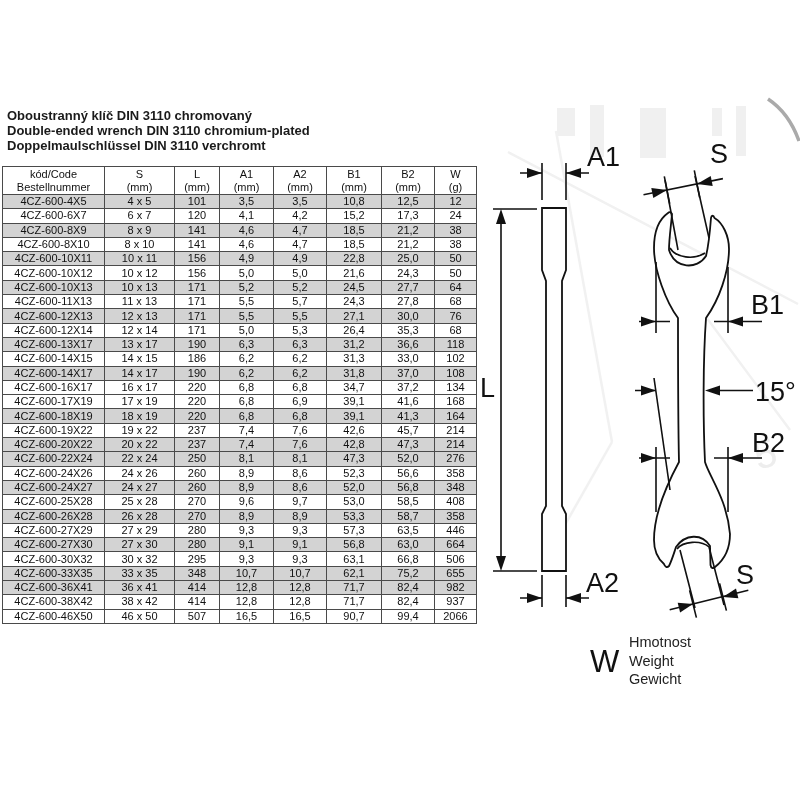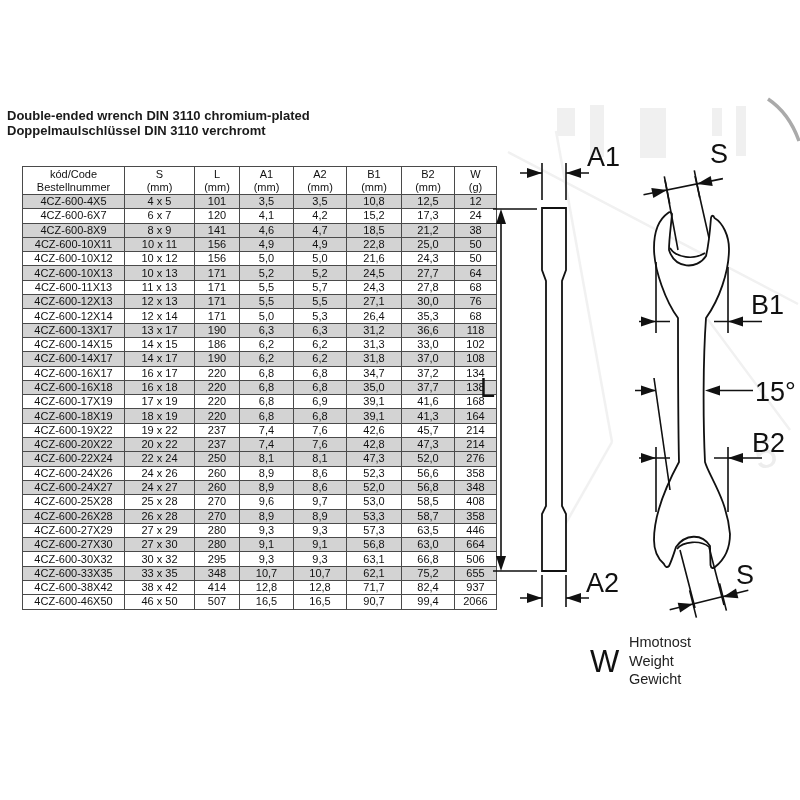--- a/index.html
+++ b/index.html
@@ -1,28 +1,29 @@
 <!DOCTYPE html>
 <html><head>
 <meta charset="utf-8">
 <style>
   html,body{margin:0;padding:0;}
   body{width:800px;height:800px;background:#fff;font-family:"Liberation Sans",sans-serif;position:relative;overflow:hidden;}
   .title{position:absolute;left:7px;top:108px;font-size:13px;font-weight:bold;line-height:15px;color:#1a1a1a;}
-  table.spec{position:absolute;left:2px;top:166px;border-collapse:collapse;table-layout:fixed;width:474px;font-size:11px;color:#111;margin-left:20px;}
+  table.spec{position:absolute;left:2px;top:166px;border-collapse:collapse;table-layout:fixed;width:474px;font-size:11px;color:#111;}
   table.spec th, table.spec td{border:1px solid #4a4a4a;padding:0;text-align:center;vertical-align:middle;font-weight:normal;white-space:nowrap;overflow:hidden;}
   table.spec thead th{height:27px;line-height:13px;}
   table.spec tbody td{height:13.3px;line-height:13px;}
   tr.shaded td{background:#d3d3d3;}
   svg.diagram{position:absolute;left:0;top:0;}
 </style>
 </head>
 <body>
 
 <div class="title">
+  <div>Oboustranný klíč DIN 3110 chromovaný</div>
   <div>Double-ended wrench DIN 3110 chromium-plated</div>
   <div>Doppelmaulschlüssel DIN 3110 verchromt</div>
 </div>
 
 <table class="spec">
   <colgroup>
     <col style="width:102px">
       <col style="width:70px">
       <col style="width:45px">
       <col style="width:54px">
@@ -91,20 +92,30 @@
       <tr class="shaded">
         <td>4CZ-600-8X9</td>
         <td>8 x 9</td>
         <td>141</td>
         <td>4,6</td>
         <td>4,7</td>
         <td>18,5</td>
         <td>21,2</td>
         <td>38</td>
       </tr>
+      <tr>
+        <td>4CZ-600-8X10</td>
+        <td>8 x 10</td>
+        <td>141</td>
+        <td>4,6</td>
+        <td>4,7</td>
+        <td>18,5</td>
+        <td>21,2</td>
+        <td>38</td>
+      </tr>
       <tr class="shaded">
         <td>4CZ-600-10X11</td>
         <td>10 x 11</td>
         <td>156</td>
         <td>4,9</td>
         <td>4,9</td>
         <td>22,8</td>
         <td>25,0</td>
         <td>50</td>
       </tr>
@@ -191,30 +202,20 @@
       <tr>
         <td>4CZ-600-16X17</td>
         <td>16 x 17</td>
         <td>220</td>
         <td>6,8</td>
         <td>6,8</td>
         <td>34,7</td>
         <td>37,2</td>
         <td>134</td>
       </tr>
-      <tr class="shaded">
-        <td>4CZ-600-16X18</td>
-        <td>16 x 18</td>
-        <td>220</td>
-        <td>6,8</td>
-        <td>6,8</td>
-        <td>35,0</td>
-        <td>37,7</td>
-        <td>138</td>
-      </tr>
       <tr>
         <td>4CZ-600-17X19</td>
         <td>17 x 19</td>
         <td>220</td>
         <td>6,8</td>
         <td>6,9</td>
         <td>39,1</td>
         <td>41,6</td>
         <td>168</td>
       </tr>
@@ -330,20 +331,30 @@
       </tr>
       <tr class="shaded">
         <td>4CZ-600-33X35</td>
         <td>33 x 35</td>
         <td>348</td>
         <td>10,7</td>
         <td>10,7</td>
         <td>62,1</td>
         <td>75,2</td>
         <td>655</td>
+      </tr>
+      <tr class="shaded">
+        <td>4CZ-600-36X41</td>
+        <td>36 x 41</td>
+        <td>414</td>
+        <td>12,8</td>
+        <td>12,8</td>
+        <td>71,7</td>
+        <td>82,4</td>
+        <td>982</td>
       </tr>
       <tr>
         <td>4CZ-600-38X42</td>
         <td>38 x 42</td>
         <td>414</td>
         <td>12,8</td>
         <td>12,8</td>
         <td>71,7</td>
         <td>82,4</td>
         <td>937</td>

